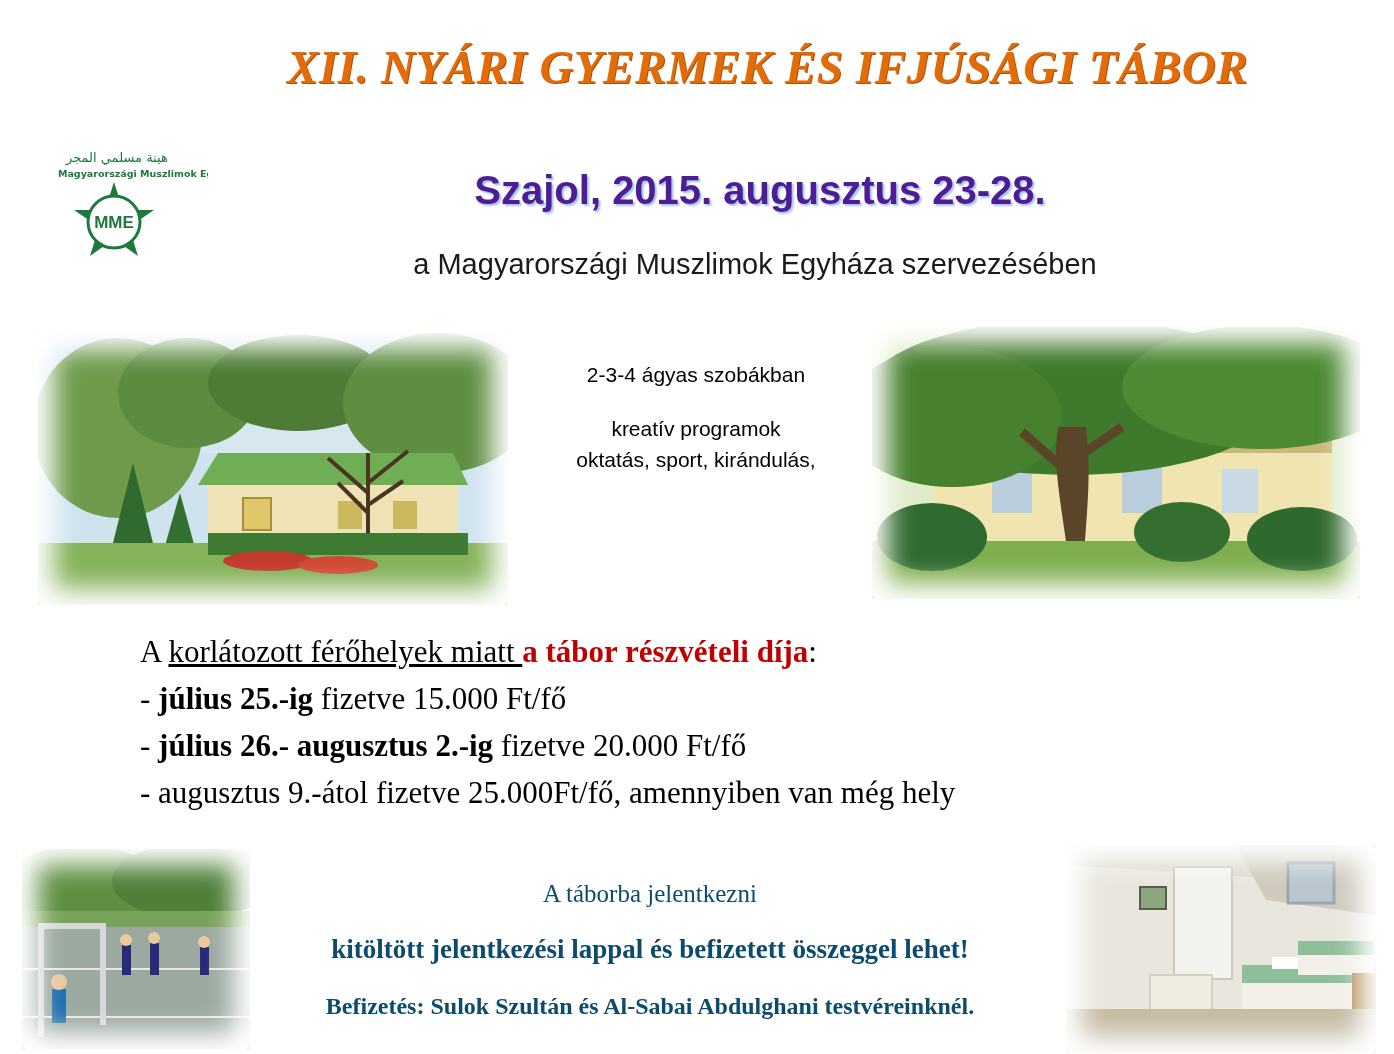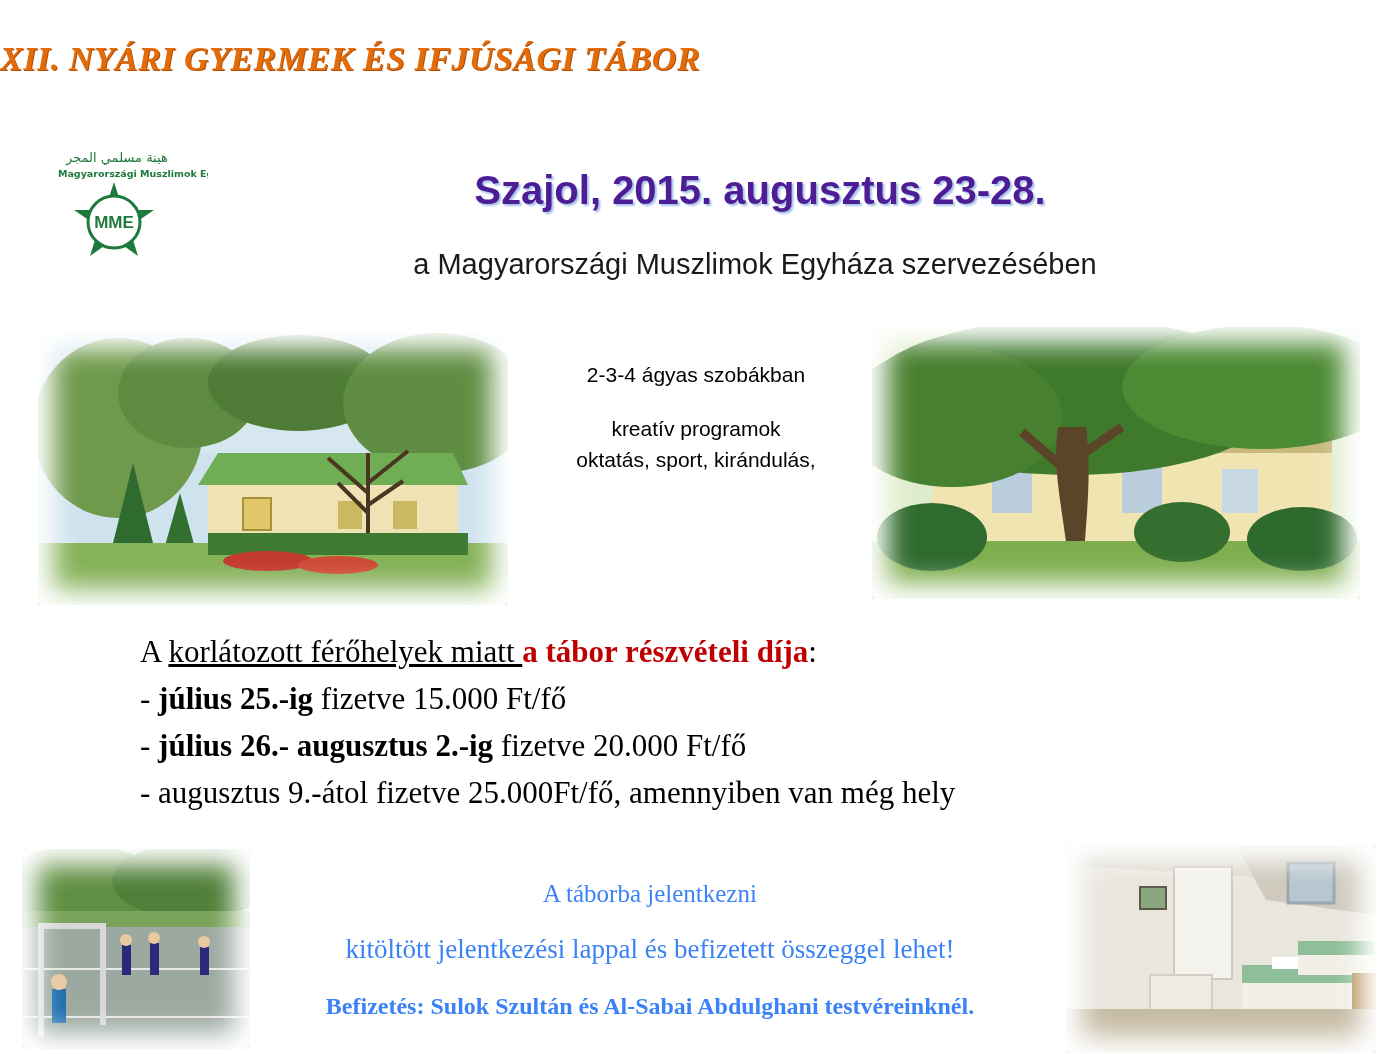--- a/index.html
+++ b/index.html
@@ -16,25 +16,25 @@
     font-family: "Liberation Sans", sans-serif;
     color: #000000;
   }
 
   
   .title {
     position: absolute;
     top: 40px;
     left: 0;
     width: 1248px;
-    text-align: left;
+    text-align: right;
     font-family: "Liberation Serif", serif;
     font-weight: bold;
     font-style: italic;
-    font-size: 34px;
+    font-size: 47px;
     letter-spacing: 0.5px;
     color: #E36C0A;
     text-shadow: 1px 1px 0 #b44f05;
   }
 
   .subtitle {
     position: absolute;
     top: 168px;
     left: 210px;
     width: 1100px;
@@ -115,24 +115,24 @@
   .b { font-weight: bold; }
 
   
   .footer {
     position: absolute;
     left: 250px;
     top: 880px;
     width: 800px;
     text-align: center;
     font-family: "Liberation Serif", serif;
-    color: #3b82f6;
+    color: #0c4a6e;
   }
   .footer .l1 { font-size: 25px; margin-bottom: 26px; }
-  .footer .l2 { font-size: 27px; font-weight: normal; margin-bottom: 28px; }
+  .footer .l2 { font-size: 27px; font-weight: bold; margin-bottom: 28px; }
   .footer .l3 { font-size: 24px; font-weight: bold; }
 
   
   .scene { position: absolute; inset: 0; }
 </style>
 </head>
 <body>
 
 <div class="title">XII. NYÁRI GYERMEK ÉS IFJÚSÁGI TÁBOR</div>
 <div class="subtitle">Szajol, 2015. augusztus 23-28.</div>

